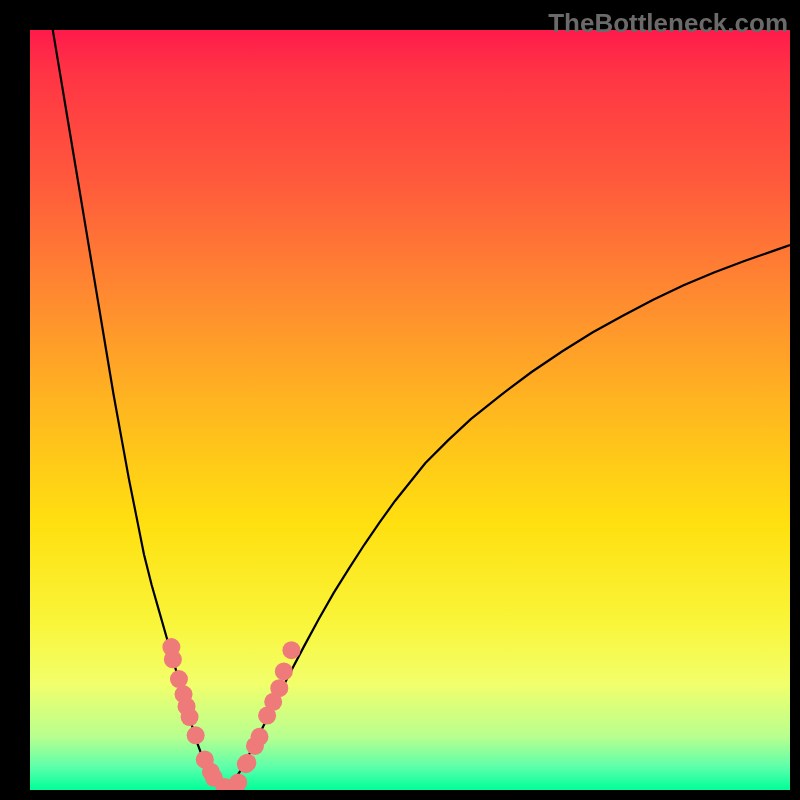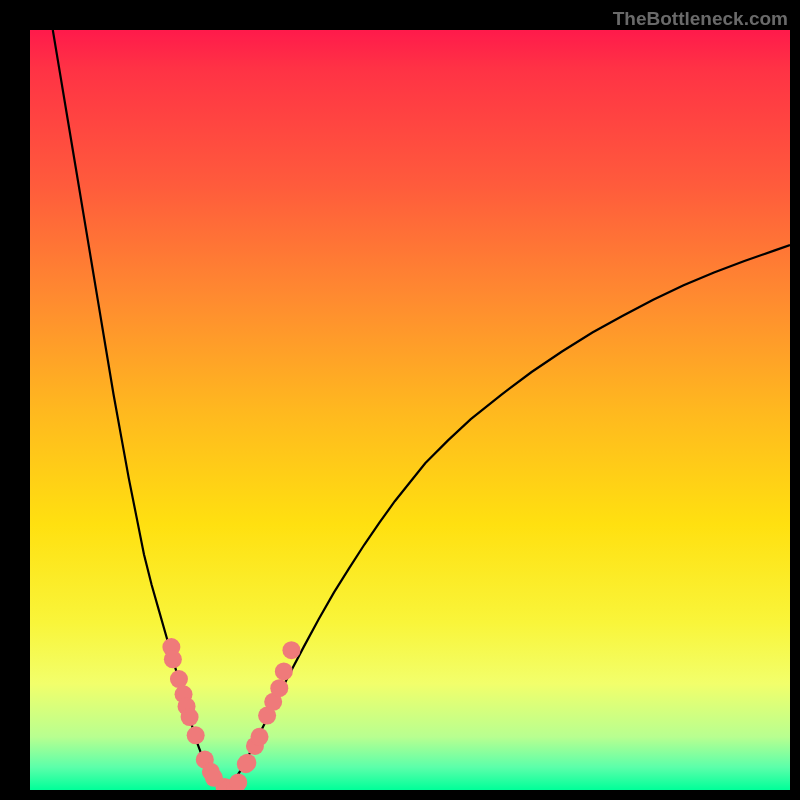--- a/index.html
+++ b/index.html
@@ -12,21 +12,21 @@
       height: 800px;
       background: #000;
       position: relative;
       overflow: hidden;
     }
     .watermark {
       position: absolute;
       top: 8px;
       right: 12px;
       font-family: Arial, sans-serif;
-      font-size: 19px;
+      font-size: 26px;
       font-weight: bold;
       color: #6a6a6a;
       z-index: 10;
     }
     .plot {
       position: absolute;
       left: 30px;
       top: 30px;
       width: 760px;
       height: 760px;

